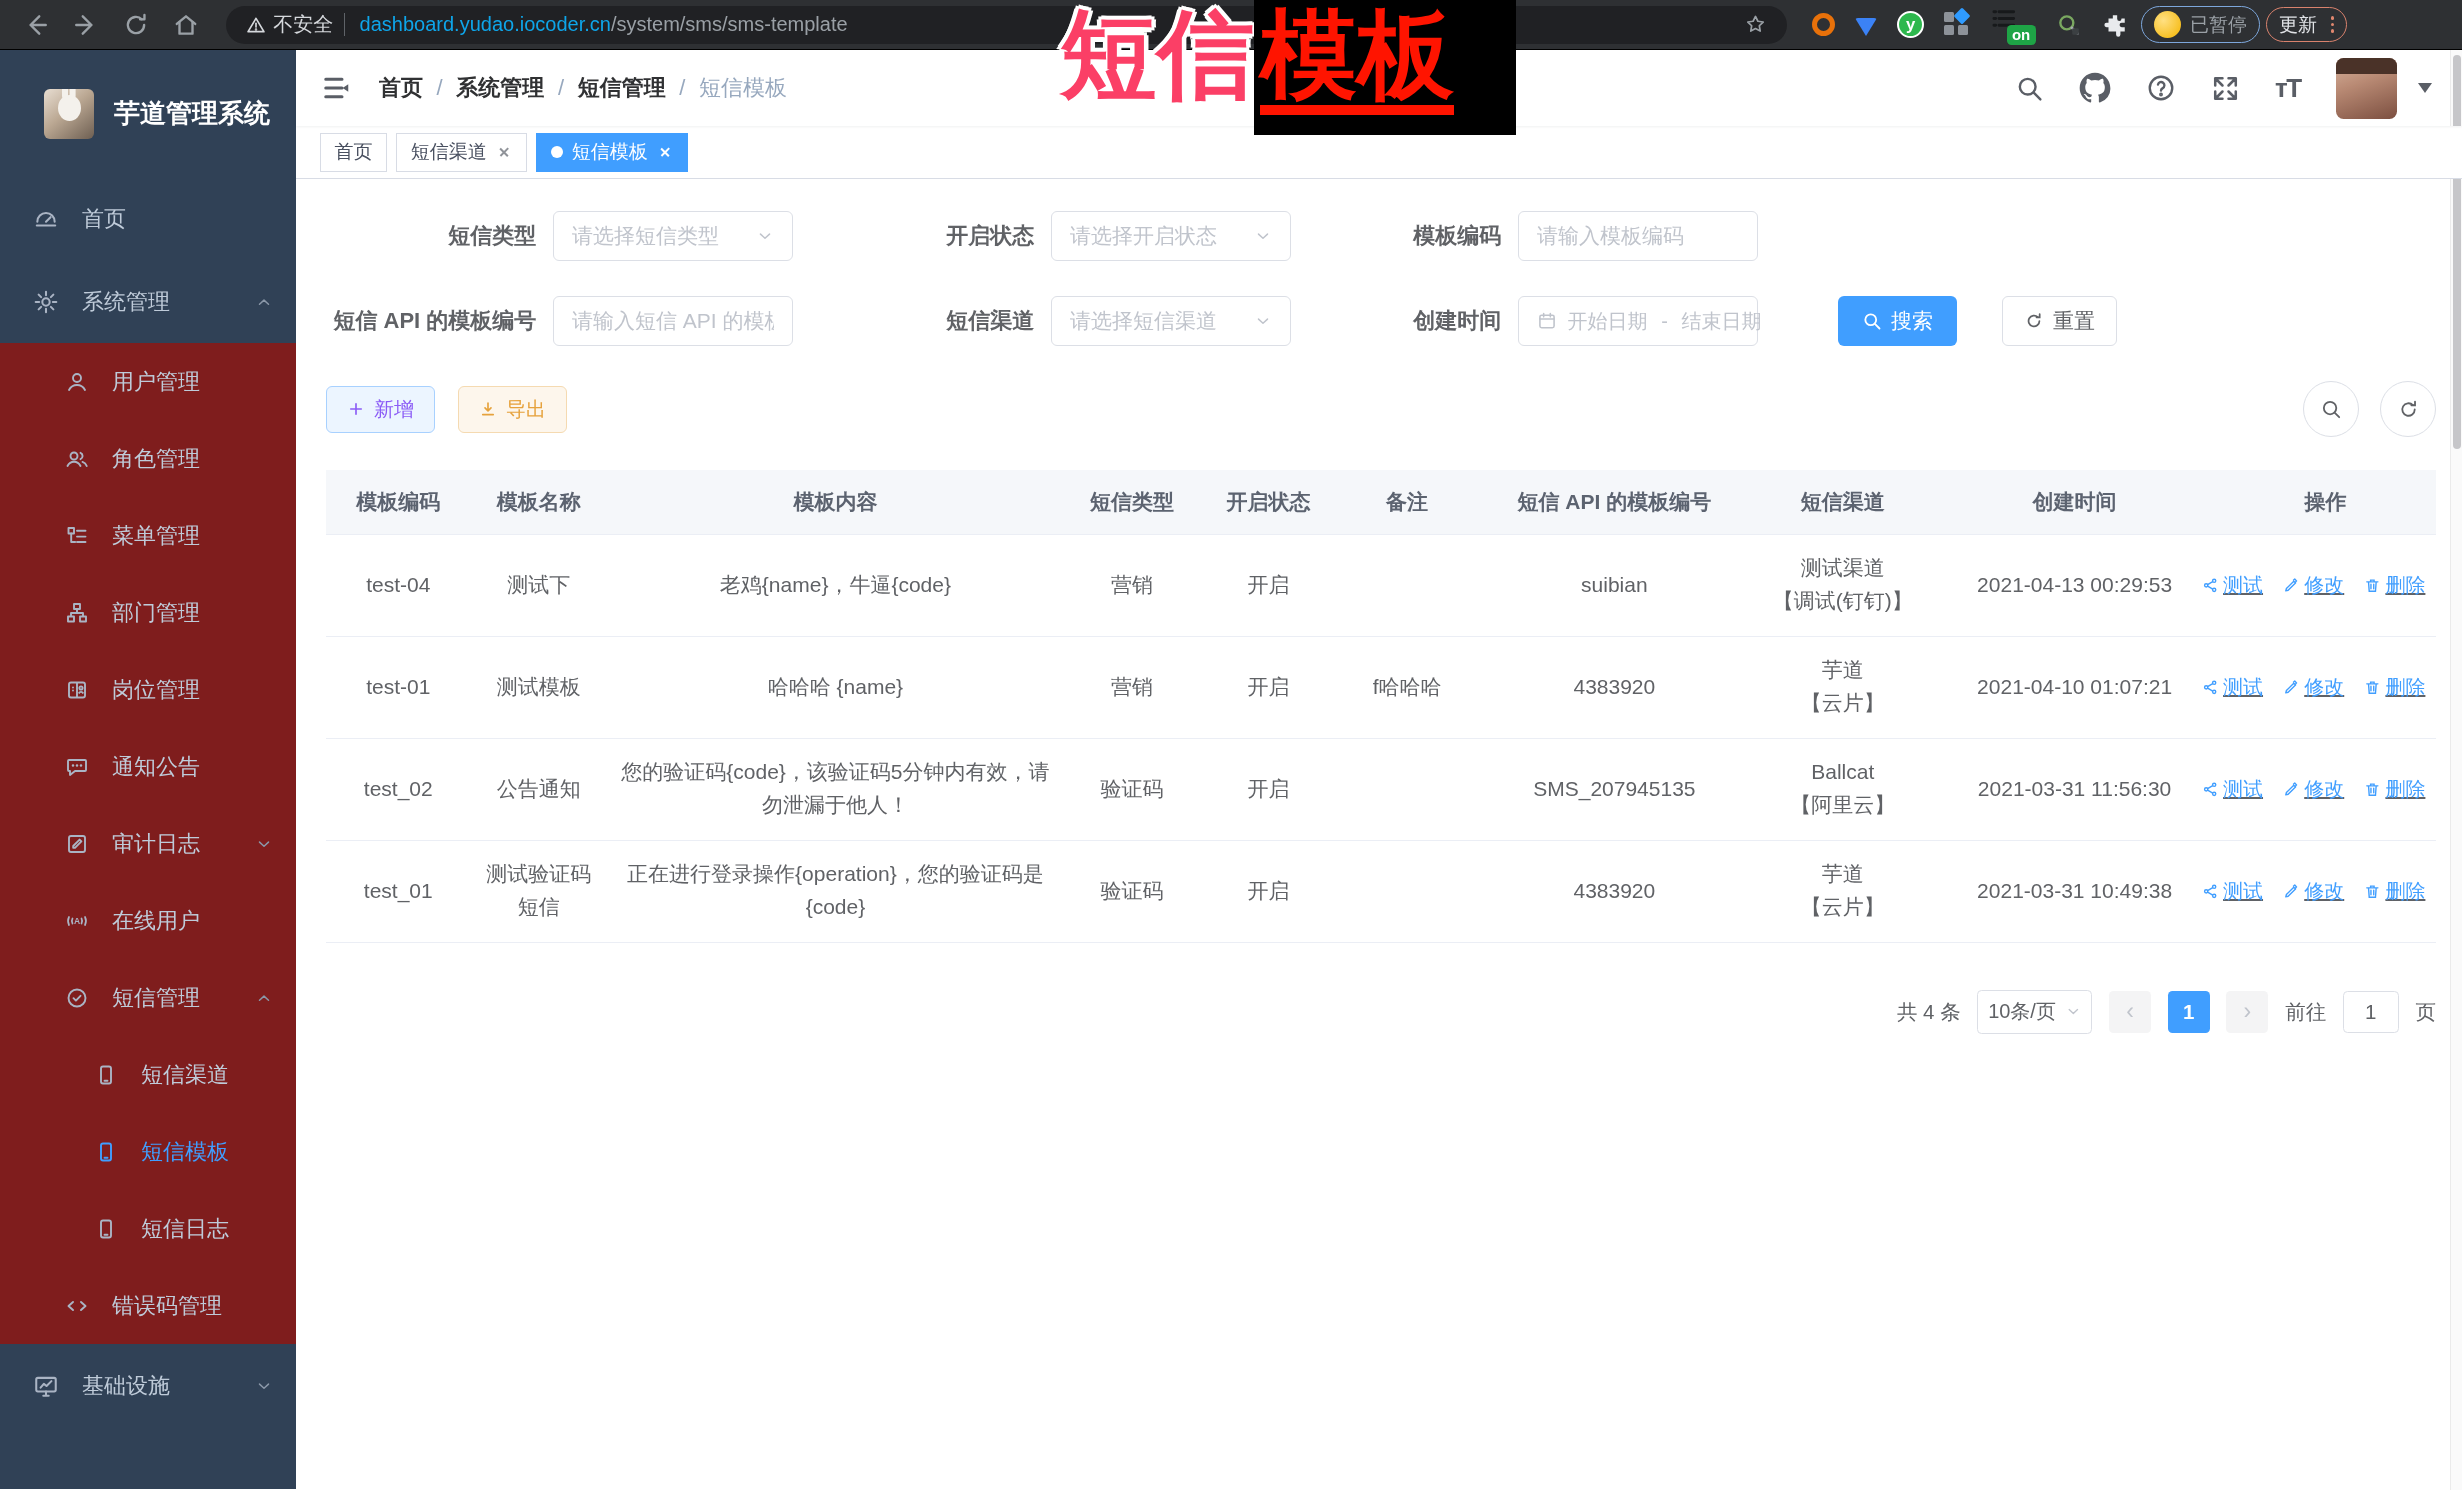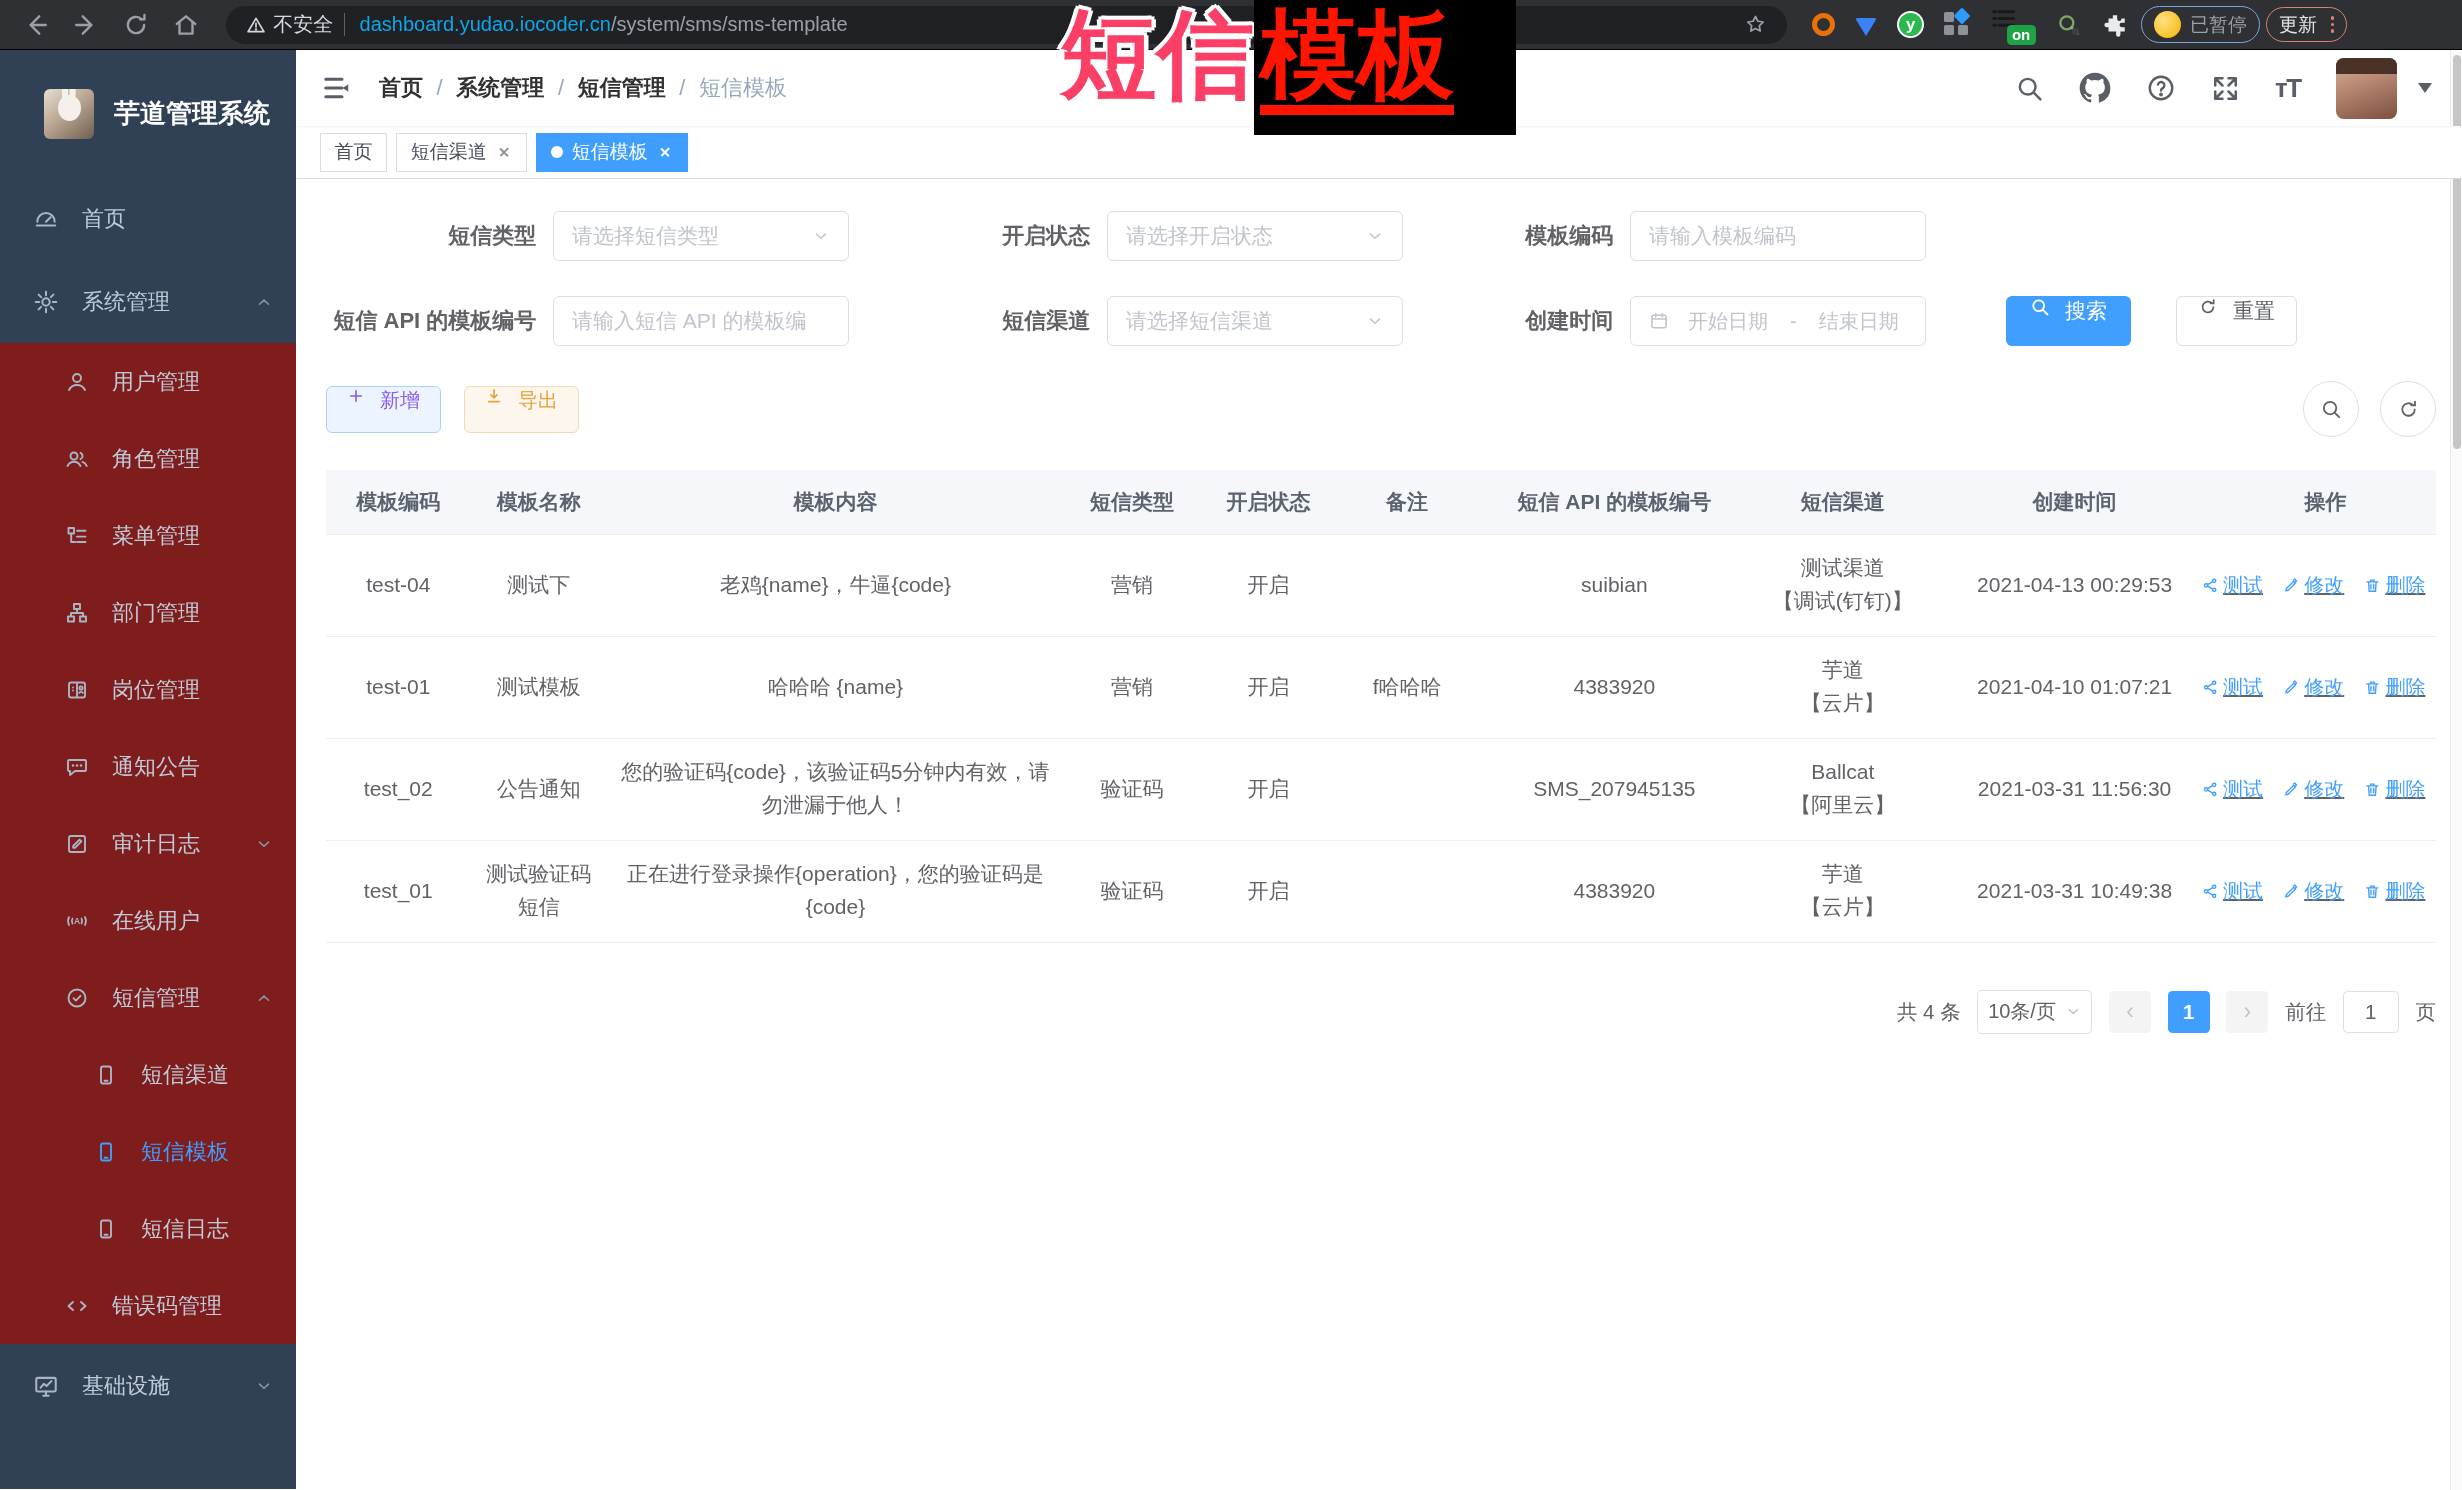--- a/index.html
+++ b/index.html
@@ -76,28 +76,28 @@
   .tag .close { position:relative; width:16.7px; height:16.7px; border-radius:50%; }
   .tag .close:before,.tag .close:after { content:""; position:absolute; left:50%; top:50%; width:10.6px; height:1.5px; background:#909399; transform:translate(-50%,-50%) rotate(45deg); }
   .tag .close:after { transform:translate(-50%,-50%) rotate(-45deg); }
   .tag.active .close:before,.tag.active .close:after { background:#fff; }
 
   
   .content { padding:32px 26px 0 30px; flex:1; }
   .filter-row { display:flex; align-items:center; margin-bottom:35px; }
   .f-label { text-align:right; padding-right:16.7px; color:#606266; font-weight:700; font-size:22px; flex:none; }
   .w280 { width:227px; } .w320 { width:258px; } .w300 { width:227px; }
-  .f-input { width:296px; height:50px; border:0.8px solid #dcdfe6; border-radius:6px; display:flex; align-items:center; padding:0 18px; gap:10.6px; background:#fff; flex:none; }
+  .f-input { width:240px; height:50px; border:0.8px solid #dcdfe6; border-radius:6px; display:flex; align-items:center; padding:0 18px; gap:10.6px; background:#fff; flex:none; }
   .f-input input { border:none; outline:none; width:100%; font-size:21px; color:#606266; font-family:inherit; background:transparent; }
   .f-input input::placeholder { color:#c0c4cc; }
   .f-input .chev { color:#c0c4cc; margin-left:auto; }
   .date-range { justify-content:flex-start; color:#c0c4cc; font-size:20px; }
   .date-range .ph { flex:1; text-align:center; white-space:nowrap; }
   .date-range .sep { color:#c0c4cc; padding:0 3px; }
-  .btn { display:inline-flex; align-items:flex-start; justify-content:center; gap:15px; border-radius:6px; font-size:21px; cursor:pointer; border:0.8px solid transparent; font-family:inherit; }
+  .btn { display:inline-flex; align-items:center; justify-content:center; gap:9px; border-radius:6px; font-size:21px; cursor:pointer; border:0.8px solid transparent; font-family:inherit; }
   .btn-search { background:#409eff; color:#fff; height:50px; padding:0 23px; margin-left:80px; }
   .btn-reset { background:#fff; color:#606266; border-color:#dcdfe6; height:50px; padding:0 21px; margin-left:45px; }
   .btn-add { background:#ecf5ff; color:#8b5cf6; border-color:#a8d1ff; height:47px; padding:0 20px; font-size:20px; }
   .btn-export { background:#fdf6ec; color:#e6a23c; border-color:#f5dab1; height:47px; padding:0 20px; font-size:20px; margin-left:23px; }
   .toolbar-row { display:flex; align-items:center; margin-bottom:33px; }
   .tool-circles { margin-left:auto; display:flex; gap:21px; }
   .circle-btn { width:56px; height:56px; border-radius:50%; border:0.8px solid #dcdfe6; display:flex; align-items:center; justify-content:center; color:#606266; background:#fff; cursor:pointer; }
 
   table { width:100%; border-collapse:collapse; table-layout:fixed; font-size:21px; color:#606266; }
   thead th { background:#f5f7fa; color:#5c6370; font-weight:700; height:64px; border-bottom:0.8px solid #ebeef5; padding:0 9px; }

